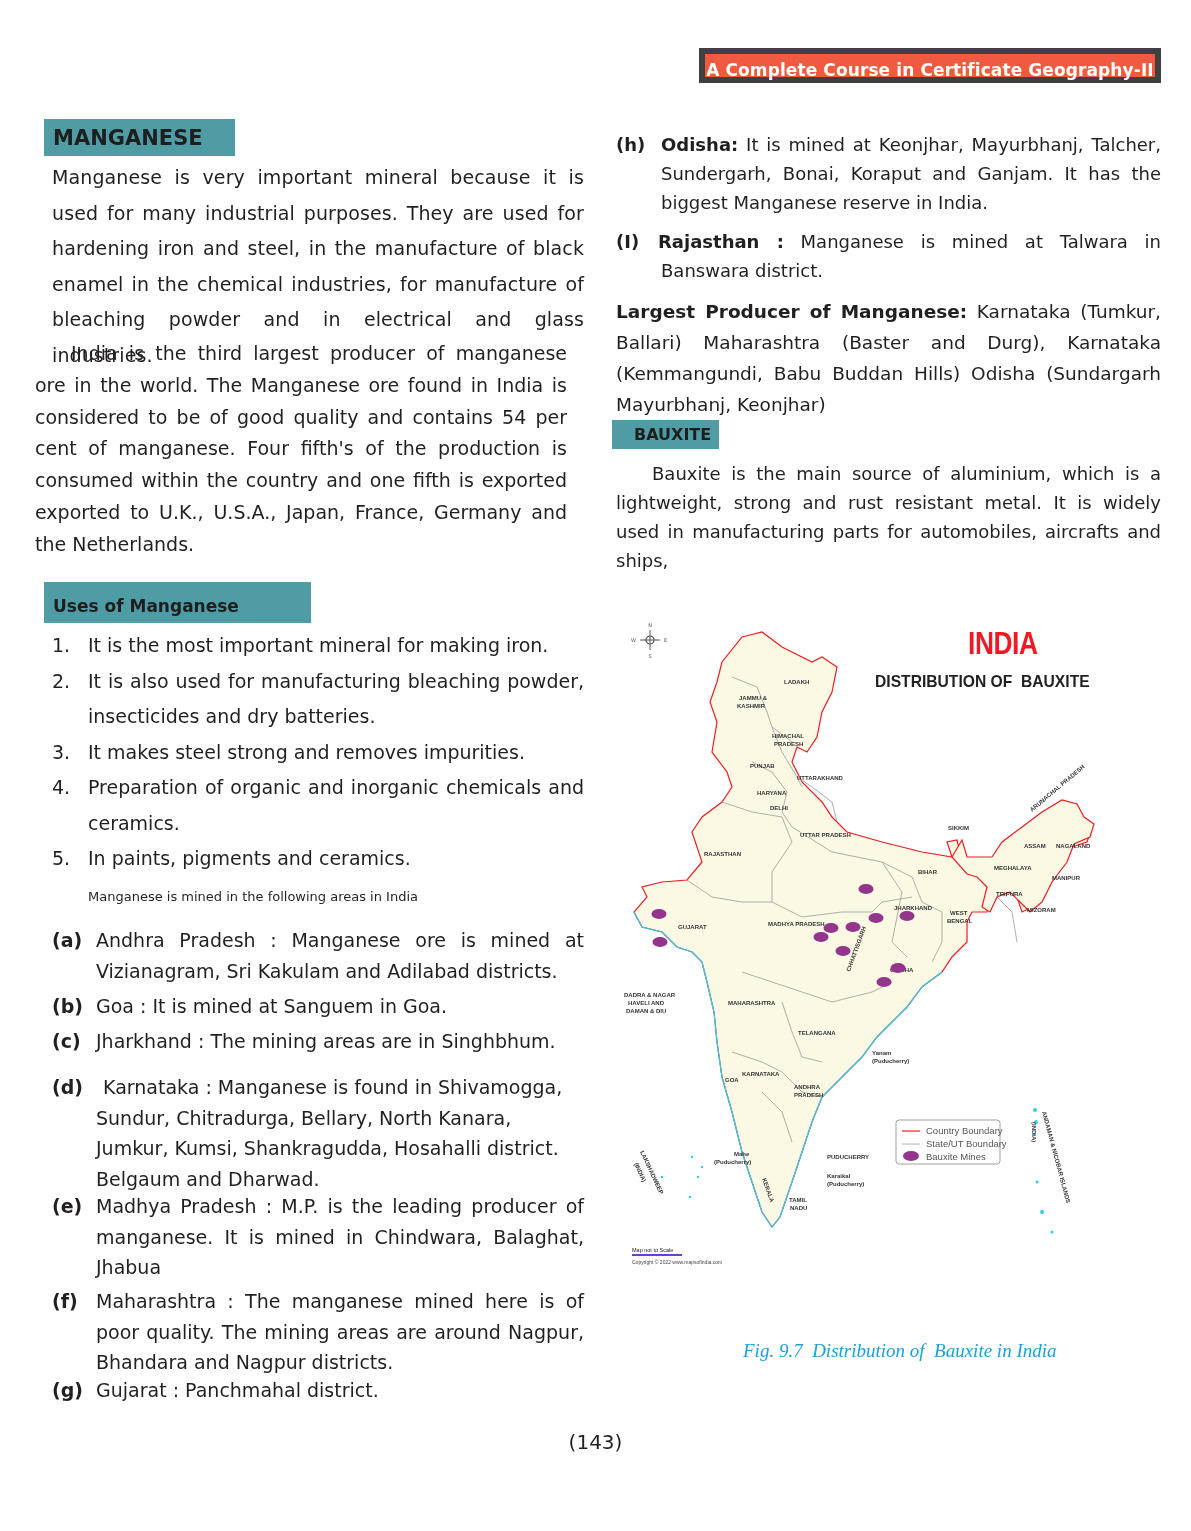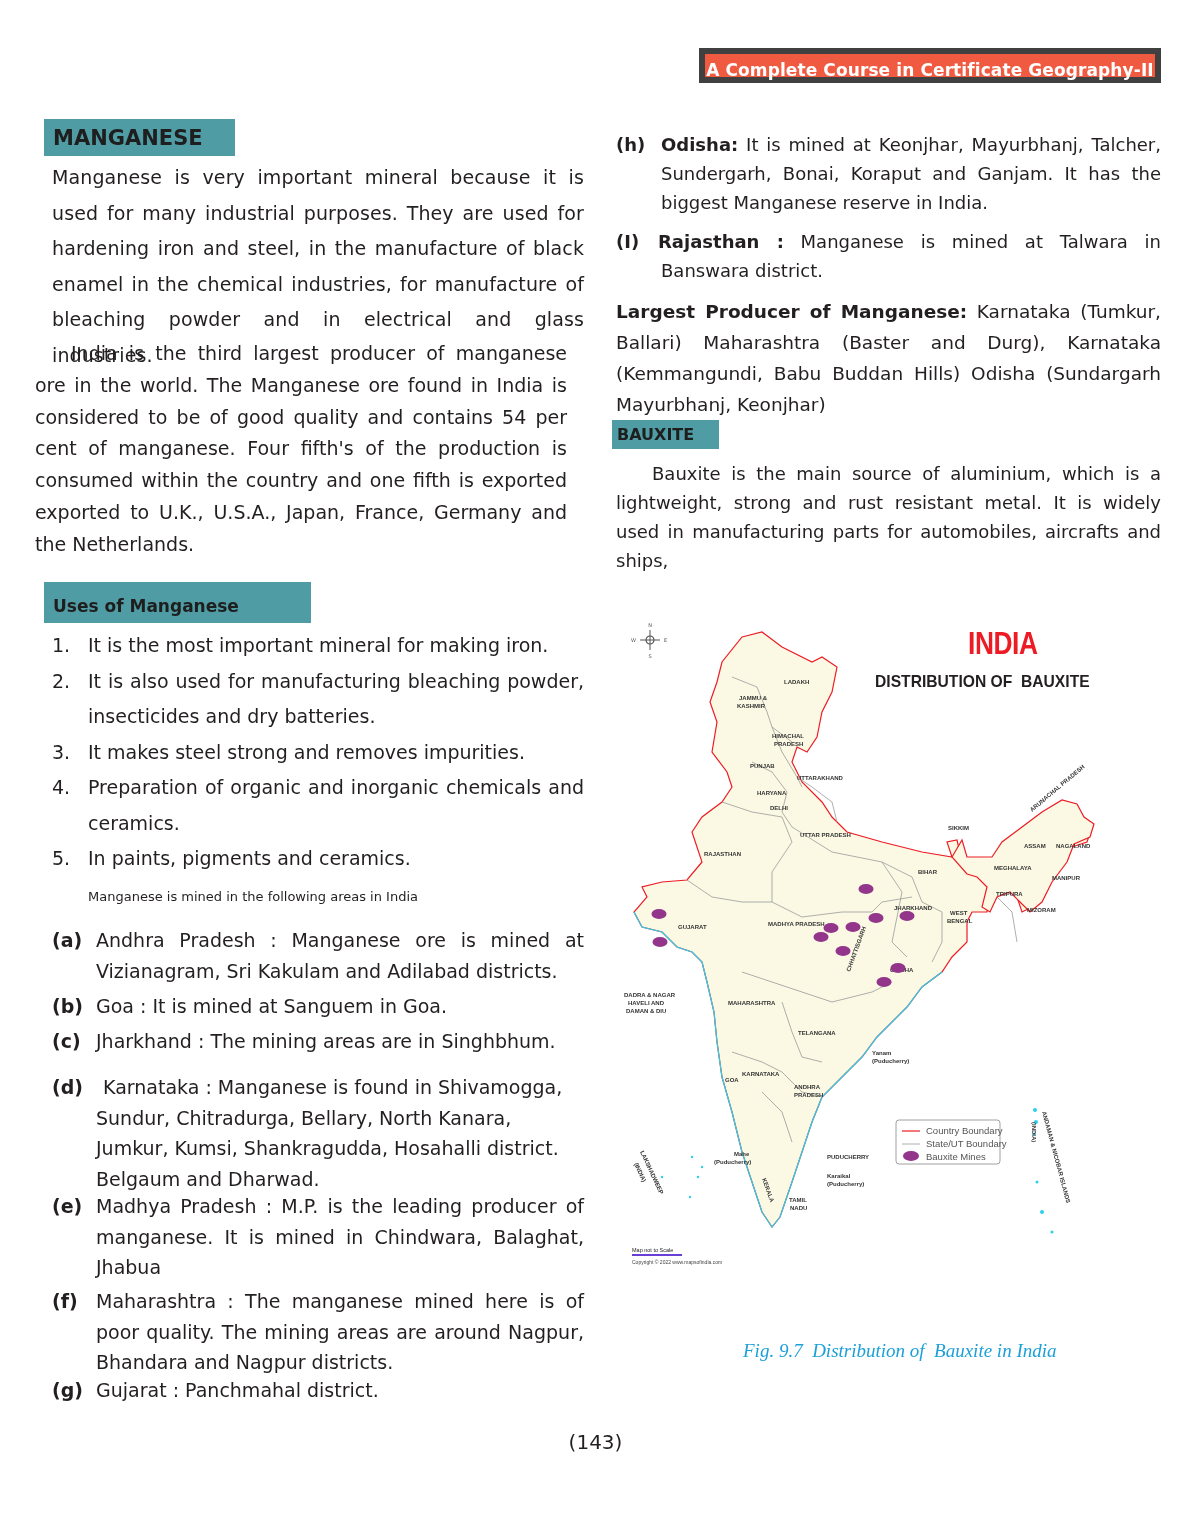--- a/index.html
+++ b/index.html
@@ -5,21 +5,21 @@
   html, body { margin: 0; padding: 0; background: #ffffff; }
   body { width: 1191px; height: 1531px; position: relative; overflow: hidden;
          font-family: "DejaVu Sans", sans-serif; color: #231f20; }
   .header-badge { position: absolute; left: 699px; top: 48px; width: 462px; height: 35px;
          background: #f05a40; border: 6px solid #404040; box-sizing: border-box;
          color: #fff; font-weight: bold; font-size: 17px; line-height: 33px; text-align: center;
          font-family: "DejaVu Sans", sans-serif; letter-spacing: 0.1px; }
   .sect-head { background: #4f9ca5; color: #1e1e1e; font-weight: bold; display: inline-block; box-sizing: border-box; }
   .h-manganese { position: absolute; left: 44px; top: 119px; width: 191px; height: 37px; font-size: 21px; line-height: 38px; padding-left: 9px; }
   .h-uses { position: absolute; left: 44px; top: 582px; width: 267px; height: 41px; font-size: 17px; line-height: 48px; padding-left: 9px; }
-  .h-bauxite { position: absolute; left: 612px; top: 420px; width: 107px; height: 29px; font-size: 16px; line-height: 30px; padding-left: 5px; }
+  .h-bauxite { position: absolute; left: 612px; top: 420px; width: 107px; height: 29px; font-size: 16px; line-height: 30px; padding-left: 22px; }
   p { margin: 0; }
   .just { text-align: justify; text-align-last: left; }
   .para1 { position: absolute; left: 52px; top: 160px; width: 532px; font-size: 19px; line-height: 35.5px; letter-spacing: 0.1px; }
   .para2 { position: absolute; left: 35px; top: 338px; width: 532px; font-size: 19px; line-height: 31.8px; text-indent: 36px; }
   .uses-list { position: absolute; left: 52px; top: 628px; width: 532px; font-size: 19px; line-height: 35.5px; margin: 0; padding: 0; list-style: none; }
   .uses-list li { position: relative; padding-left: 36px; }
   .uses-list .num { position: absolute; left: 0; top: 0; }
   .mined-head { position: absolute; left: 88px; top: 882px; font-size: 13px; font-weight: normal; line-height: 30px; }
   .areas { position: absolute; left: 52px; width: 532px; font-size: 19px; line-height: 30.5px; }
   .areas .lbl { position: absolute; left: 0; font-weight: bold; }

